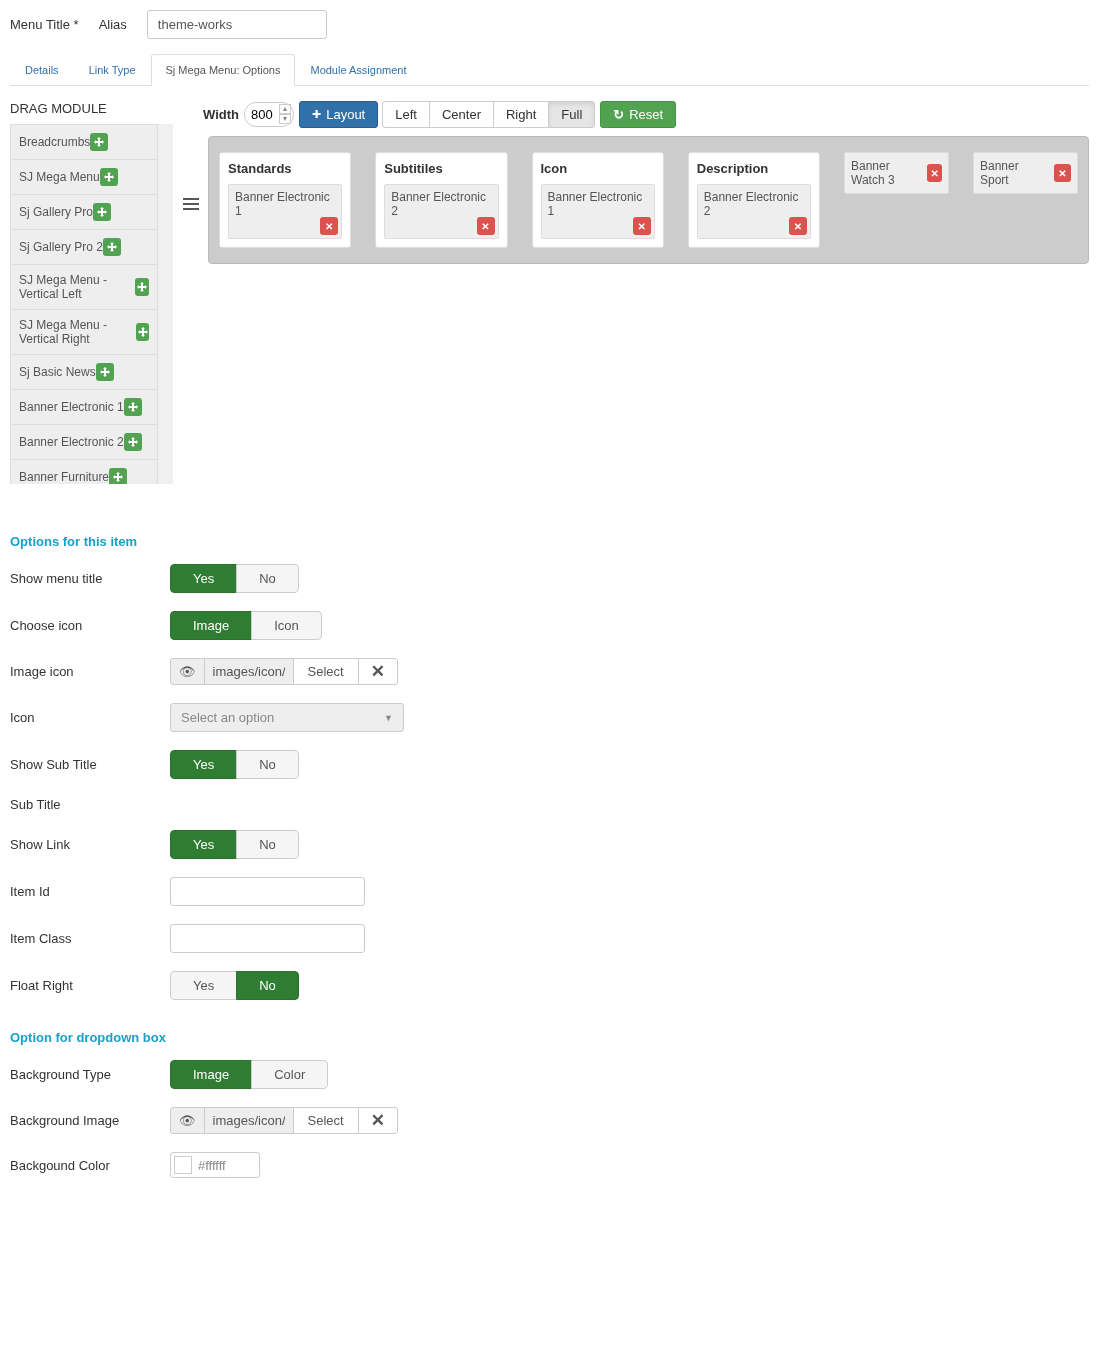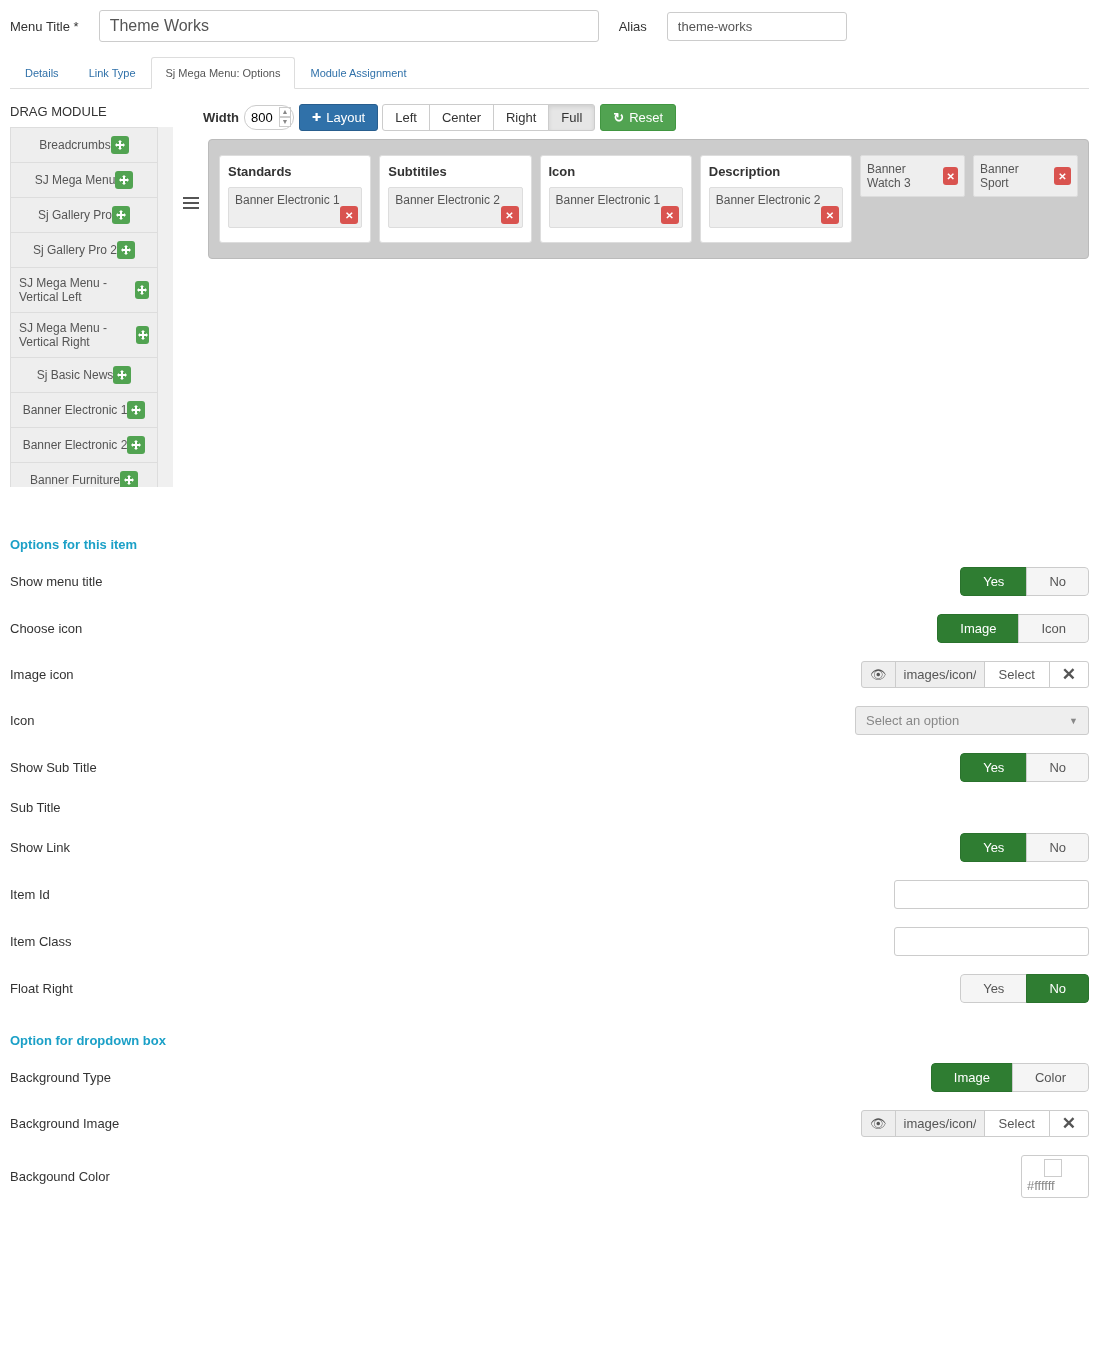--- a/index.html
+++ b/index.html
@@ -10,21 +10,21 @@
 #menu-title-input { width: 500px; }
 #alias-input { width: 180px; font-size: 13px; }
 .tabs { border-bottom: 1px solid #ddd; display: flex; margin-bottom: 15px; }
 .tab { padding: 9px 14px; font-size: 11px; color: #3071a9; cursor: pointer; border: 1px solid transparent; border-bottom: none; margin-bottom: -1px; }
 .tab.active { color: #555; border-color: #ddd; border-bottom: 1px solid #fff; border-radius: 3px 3px 0 0; background: #fff; }
 .layout-row { display: flex; gap: 10px; }
 .drag-module { width: 163px; }
 .drag-module-title { font-weight: normal; color: #333; margin-bottom: 8px; font-size: 13px; }
 .module-list { border-right: 15px solid #f0f0f0; height: 360px; overflow: hidden; position: relative; }
 .module-list::after { content:""; position:absolute; right:-12px; top:0; width:9px; height:180px; background:#c8c8c8; border-radius:2px; }
-.module-item { background: #eee; border: 1px solid #ddd; padding: 8px 8px; font-size: 12px; color: #555; display: flex; justify-content: center; align-items: center; margin-bottom: -1px; }
+.module-item { background: #eee; border: 1px solid #ddd; padding: 8px 8px; font-size: 12px; color: #555; display: flex; justify-content: flex-start; align-items: center; margin-bottom: -1px; }
 .drag-handle { width: 18px; height: 18px; background: #51a351; border-radius: 3px; display: inline-flex; align-items: center; justify-content: center; color: #fff; cursor: move; }
 .drag-handle svg { width: 10px; height: 10px; }
 .layout-area { flex: 1; }
 .width-row { display: flex; align-items: center; gap: 5px; margin-bottom: 8px; justify-content: flex-start; }
 .width-label { font-weight: bold; font-size: 13px; margin-left: 20px; }
 .width-input { width: 50px; border:1px solid #ccc; padding: 4px 18px 4px 6px; font-size:13px; border-radius:12px; position:relative; }
 .spinner { position: relative; display:inline-block; }
 .spinner .arrows { position:absolute; right:3px; top:2px; width:12px; height:18px; display:flex; flex-direction:column; }
 .spinner .arrows span { font-size:7px; color:#888; line-height:8px; cursor:pointer; text-align:center; border:1px solid #ccc; }
 .btn { display:inline-flex; align-items:center; padding: 5px 12px; border:1px solid #ccc; background:#fff; border-radius:3px; font-size:13px; color:#333; cursor:pointer; }
@@ -32,59 +32,58 @@
 .btn-success { background:#51a351; border-color:#419641; color:#fff; }
 .btn-group { display:inline-flex; }
 .btn-group .btn { border-radius:0; margin-left:-1px; }
 .btn-group .btn:first-child { border-radius:3px 0 0 3px; }
 .btn-group .btn:last-child { border-radius:0 3px 3px 0; }
 .btn.active-muted { background:#e6e6e6; box-shadow: inset 0 2px 4px rgba(0,0,0,.1); }
 .plus::before { content:"✚"; font-size:11px; margin-right:5px; }
 .refresh::before { content:"↻"; font-size:13px; margin-right:5px; font-weight:bold; }
 .hamburger { width:16px; height:14px; display:inline-block; margin-top:10px; }
 .hamburger span { display:block; height:2px; background:#555; margin-bottom:3px; }
-.canvas { background:#cccccc; border:1px solid #bbb; border-radius:4px; padding:15px 10px; min-height:120px; display:flex; gap:8px; margin-left:4px; }
+.canvas { background:#cccccc; border:1px solid #bbb; border-radius:4px; padding:15px 10px; min-height:120px; display:flex; gap:24px; margin-left:4px; }
 .col-group { background:#fff; border:1px solid #ddd; border-radius:3px; padding:8px; flex:1; min-width:105px; }
 .col-group-title { font-weight:bold; font-size:13px; margin-bottom:8px; color:#333; }
 .col-item { background:#eee; border:1px solid #ddd; border-radius:2px; padding:5px 6px 20px 6px; font-size:12px; color:#555; position:relative; }
 .col-item.simple { background:#eee; padding:6px; min-height:32px; display:flex; align-items:center; gap:6px; justify-content:space-between; }
 .close-badge { position:absolute; bottom:3px; right:3px; width:18px; height:18px; background:#d9534f; border-radius:3px; display:inline-flex; align-items:center; justify-content:center; color:#fff; font-size:10px; font-weight:bold; cursor:pointer; }
 .close-badge.inline { position:static; }
 .section-title { color:#1ba0c7; font-weight:bold; font-size:13px; margin:30px 0 15px; }
-.form-row { display:flex; align-items:center; margin-bottom:18px;justify-content:space-between; }
+.form-row { display:flex; align-items:center; margin-bottom:18px; }
 .form-row > label { width:160px; font-size:13px; color:#333; }
 .toggle-group { display:inline-flex; border-radius:4px; overflow:hidden; }
 .toggle-btn { padding:6px 22px; font-size:13px; border:1px solid #ccc; background:#f5f5f5; cursor:pointer; color:#555; }
 .toggle-btn.on { background:#2f7d32; border-color:#2a722d; color:#fff; }
 .toggle-btn.off-active { background:#2f7d32; border-color:#2a722d; color:#fff; }
 .toggle-btn:first-child { border-radius:4px 0 0 4px; }
 .toggle-btn:last-child { border-radius:0 4px 4px 0; margin-left:-1px; }
 .input-group { display:inline-flex; }
 .input-group .addon, .input-group input, .input-group .btn-seg { border:1px solid #ccc; padding:5px 8px; font-size:13px; background:#eee; color:#555; }
 .input-group input { background:#eee; width:90px; }
 .input-group .addon:first-child { border-radius:3px 0 0 3px; }
 .input-group > *:not(:first-child) { margin-left:-1px; }
 .input-group .btn-seg { background:#fff; cursor:pointer; padding:5px 14px; }
 .input-group .btn-seg.icon-only { padding: 2px 12px; font-size:17px; font-weight:bold; }
 .input-group > *:last-child { border-radius:0 3px 3px 0; }
 .select-box { border:1px solid #ccc; border-radius:3px; background:#eee; color:#888; padding:6px 10px; width:234px; display:flex; justify-content:space-between; align-items:center; cursor:pointer; }
 .textarea { border:1px solid #ccc; border-radius:3px; width:195px; height:70px; padding:6px 8px; font-size:13px; color:#888; resize:both; }
 .textinput { border:1px solid #ccc; border-radius:3px; width:195px; padding:6px 8px; font-size:13px; }
-.color-row { display:inline-flex; align-items:center; border:1px solid #ccc; border-radius:3px; padding:3px;flex-direction:column; }
+.color-row { display:inline-flex; align-items:center; border:1px solid #ccc; border-radius:3px; padding:3px; }
 .color-swatch { width:18px; height:18px; border:1px solid #ccc; margin-right:4px; background:#fff; }
 .color-text { border:none; width:60px; font-size:13px; color:#888; }
 .eye::before { content:"👁"; }
 .flex-gap { display:flex; gap:5px; align-items:center; }
 </style>
 </head>
 <body>
 
 <div class="top-row">
   <label>Menu Title *</label>
-  <input id="menu-title-input" value="Theme Works" style="">
   <label>Alias</label>
   <input id="alias-input" value="theme-works" style="">
 </div>
 
 <div class="tabs">
   <div class="tab">Details</div>
   <div class="tab">Link Type</div>
   <div class="tab active">Sj Mega Menu: Options</div>
   <div class="tab">Module Assignment</div>
 </div>

